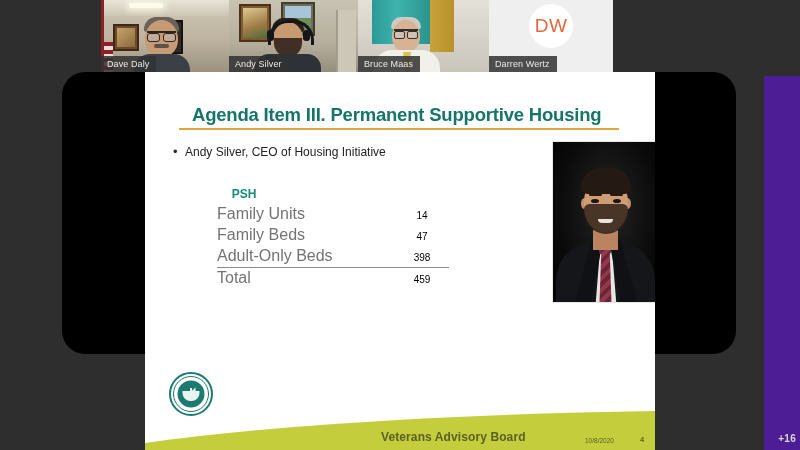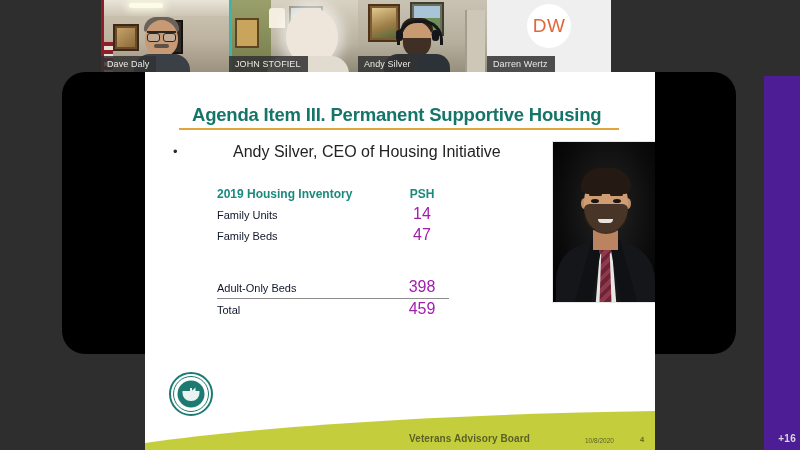--- a/index.html
+++ b/index.html
@@ -96,21 +96,21 @@
 
   .slide-title{
     position:absolute;left:47px;top:32px;width:420px;
     color:#157569;font-size:18.5px;font-weight:bold;letter-spacing:-.2px;
     white-space:nowrap;
   }
   .title-rule{position:absolute;left:34px;top:56px;width:440px;height:2px;background:#e0a63c;}
 
   .bullet-row{position:absolute;left:28px;top:72px;width:330px;display:flex;align-items:flex-start;}
   .bullet-dot{width:12px;color:#2a2a2a;font-size:13px;line-height:16px;}
-  .bullet-text{color:#232323;font-size:16px;line-height:16px;margin-left:48px;}
+  .bullet-text{color:#232323;font-size:12px;line-height:16px;}
 
   .headshot{
     position:absolute;left:407px;top:69px;width:105px;height:160px;
     background:#0a0a0a;overflow:hidden;border:1px solid #e7e7e7;
   }
   .hs-bg{position:absolute;inset:0;background:radial-gradient(ellipse at 52% 42%,#242424 0%,#0b0b0b 62%,#000 100%);}
   .hs-suit{position:absolute;left:3px;top:100px;width:99px;height:60px;background:#15161a;border-radius:38px 38px 0 0;}
   .hs-shirt{position:absolute;left:38px;top:100px;width:30px;height:60px;background:#e8e6e2;clip-path:polygon(32% 0,68% 0,84% 100%,16% 100%);}
   .hs-lapL{position:absolute;left:22px;top:98px;width:28px;height:62px;background:#101115;clip-path:polygon(100% 0,60% 0,0 100%,58% 100%);}
   .hs-lapR{position:absolute;left:56px;top:98px;width:28px;height:62px;background:#101115;clip-path:polygon(0 0,40% 0,100% 100%,42% 100%);}
@@ -123,43 +123,43 @@
   .hs-hair{position:absolute;left:28px;top:26px;width:50px;height:26px;border-radius:24px 24px 8px 8px;background:#241a13;}
   .hs-brow-l{position:absolute;left:36px;top:51px;width:13px;height:3px;border-radius:2px;background:#251b12;}
   .hs-brow-r{position:absolute;left:57px;top:51px;width:13px;height:3px;border-radius:2px;background:#251b12;}
   .hs-eye-l{position:absolute;left:38px;top:57px;width:8px;height:4px;border-radius:50%;background:#1b1410;}
   .hs-eye-r{position:absolute;left:60px;top:57px;width:8px;height:4px;border-radius:50%;background:#1b1410;}
   .hs-beard{position:absolute;left:31px;top:62px;width:44px;height:30px;border-radius:6px 6px 24px 24px;background:#2b1f16;opacity:.82;}
   .hs-mouth{position:absolute;left:45px;top:77px;width:15px;height:4px;border-radius:0 0 8px 8px;background:#e9e2dc;}
 
   .table{position:absolute;left:72px;top:113px;width:232px;}
   .trow{display:flex;justify-content:space-between;align-items:baseline;padding:1px 0;}
-  .trow .lbl{font-size:11px;color:#0f172a;line-height:17px;}
-  .trow .val{font-size:16px;color:#a21caf;line-height:17px;width:54px;text-align:center;}
+  .trow .lbl{font-size:16px;color:#737373;line-height:17px;}
+  .trow .val{font-size:10px;color:#000000;line-height:17px;width:54px;text-align:center;}
   .trow.head .lbl,.trow.head .val{color:#1a8a7c;font-weight:bold;font-size:12px;}
-  .trow.ruled{border-bottom:1px solid #8d8d8d;margin-top:31px;}
+  .trow.ruled{border-bottom:1px solid #8d8d8d;}
 
   .footnote{
     position:absolute;left:110px;top:232px;
     font-size:10.5px;font-style:italic;color:#2f2f2f;
   }
 
   .wave{position:absolute;left:0;bottom:0;width:510px;height:48px;overflow:hidden;}
   .seal{
     position:absolute;left:24px;top:300px;width:40px;height:40px;border-radius:50%;
     background:#ffffff;border:2.5px solid #1c7a70;
   }
   .seal .inner{position:absolute;left:50%;top:50%;transform:translate(-50%,-50%);width:27px;height:27px;border-radius:50%;background:#1c7a70;}
   .seal .boat{position:absolute;left:50%;top:54%;transform:translate(-50%,-50%);width:17px;height:10px;background:#e9f3f1;border-radius:0 0 8px 8px;}
   .seal .mast{position:absolute;left:50%;top:34%;transform:translateX(-50%);width:2px;height:9px;background:#e9f3f1;}
   .seal .sail{position:absolute;left:50%;top:33%;transform:translateX(-52%);width:10px;height:9px;background:#e9f3f1;clip-path:polygon(0 100%,100% 100%,100% 0);}
   .seal-ring{position:absolute;inset:2px;border-radius:50%;border:1px solid #1c7a70;}
 
   .foot-txt{position:absolute;bottom:6px;left:0;width:510px;height:14px;}
-  .foot-title{position:absolute;left:264px;bottom:0;font-size:10px;font-weight:bold;color:#5b6026;letter-spacing:.1px;}
+  .foot-title{position:absolute;left:236px;bottom:0;font-size:12px;font-weight:bold;color:#5b6026;letter-spacing:.1px;}
   .foot-date{position:absolute;left:440px;bottom:0;font-size:6.5px;color:#5b6026;}
   .foot-page{position:absolute;left:495px;bottom:0;font-size:7.5px;font-weight:bold;color:#5b6026;}
 </style>
 </head>
 <body>
 
 <div id="app">
 
   <div class="filmstrip">
 
@@ -177,32 +177,20 @@
         <div class="hair"></div>
           <div class="hd"></div>
           <div class="gl"></div>
         <div class="mus"></div>
           <div class="body"></div>
       </div>
       <div class="speak-bar" style="background:#8c2026;"></div>
       <div class="tile-name">Dave Daly</div>
     </div>
 
-    <div class="tile" style="width:129px;">
-      <div class="scene s2">
-        <div class="wall"></div>
-          <div class="pic"></div>
-          <div class="lamp"></div>
-        <div class="win"></div>
-          <div class="hd"></div>
-          <div class="body"></div>
-      </div>
-      <div class="speak-bar" style="background:#3fb3ad;"></div>
-      <div class="tile-name">JOHN STOFIEL</div>
-    </div>
 
     <div class="tile" style="width:129px;">
       <div class="scene s3">
         <div class="art1">
             <i></i>
           </div>
           <div class="art2">
             <i></i>
           </div>
           <div class="door"></div>
@@ -211,20 +199,32 @@
           <div class="beard"></div>
         <div class="hp"></div>
         <div class="hpL"></div>
           <div class="hpR"></div>
         <div class="body"></div>
           <div class="hand"></div>
       </div>
       <div class="tile-name">Andy Silver</div>
     </div>
 
+    <div class="tile" style="width:131px;">
+      <div class="scene s4">
+        <div class="curtain"></div>
+          <div class="curtain2"></div>
+        <div class="hair"></div>
+          <div class="hd"></div>
+          <div class="gl"></div>
+        <div class="body"></div>
+          <div class="tie"></div>
+      </div>
+      <div class="tile-name">Bruce Maas</div>
+    </div>
 
     <div class="tile" style="width:124px;">
       <div class="scene s5">
         <div class="circle">
           <span class="ini">DW</span>
         </div>
       </div>
       <div class="tile-name">Darren Wertz</div>
     </div>
 
@@ -262,21 +262,20 @@
         <div class="hs-hair"></div>
         <div class="hs-brow-l"></div>
           <div class="hs-brow-r"></div>
         <div class="hs-eye-l"></div>
           <div class="hs-eye-r"></div>
         <div class="hs-mouth"></div>
       </div>
 
       <div class="table">
         <div class="trow head">
-          <span class="lbl">2019 Housing Inventory</span>
           <span class="val">PSH</span>
         </div>
         <div class="trow">
           <span class="lbl">Family Units</span>
           <span class="val">14</span>
         </div>
         <div class="trow">
           <span class="lbl">Family Beds</span>
           <span class="val">47</span>
         </div>

